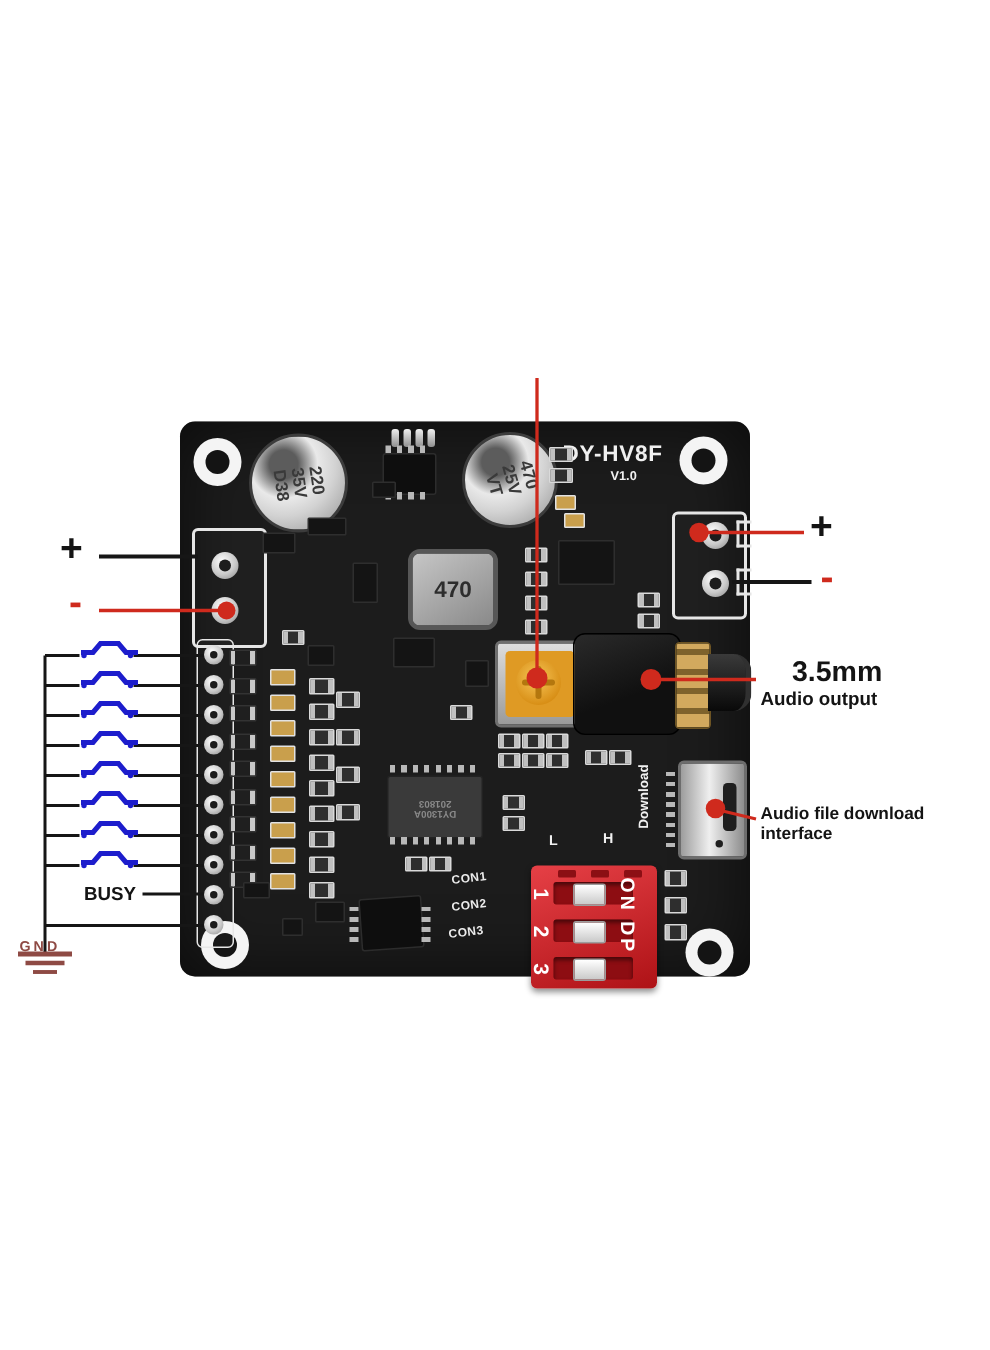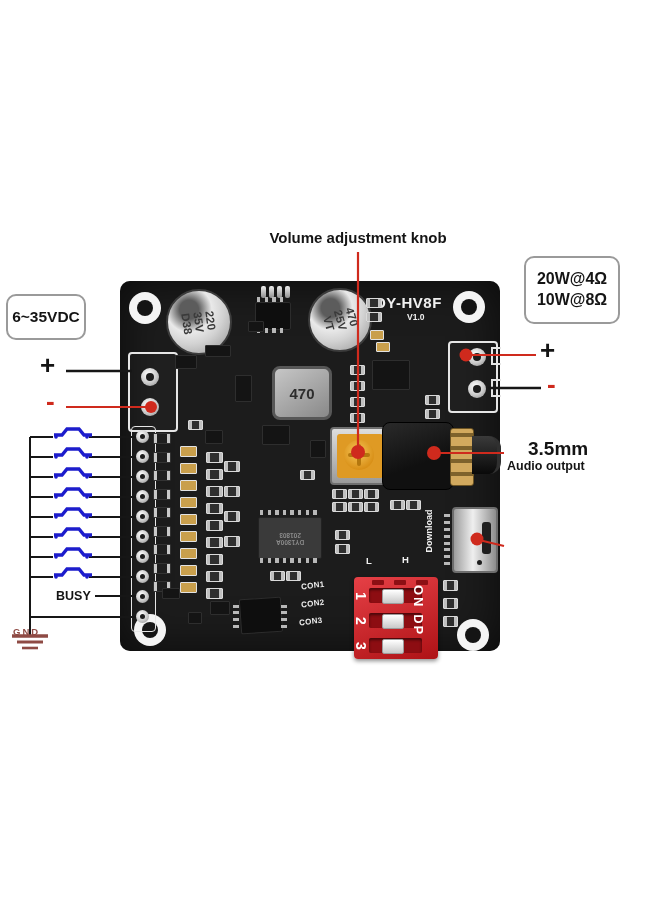--- a/index.html
+++ b/index.html
@@ -263,43 +263,36 @@
       <div class="deco tp" style="left: 150px; top: 290px; width: 13px; height: 8px;"></div>
       <div class="deco tp" style="left: 166px; top: 290px; width: 13px; height: 8px;"></div>
       <div class="deco td" style="left: 90px; top: 320px; width: 18px; height: 12px;"></div>
       <div class="deco td" style="left: 68px; top: 331px; width: 12px; height: 10px;"></div>
       <div class="deco td" style="left: 42px; top: 307px; width: 16px; height: 9px;"></div>
       <div class="deco tp" style="left: 323px; top: 299px; width: 13px; height: 9px;"></div>
       <div class="deco tp" style="left: 323px; top: 317px; width: 13px; height: 9px;"></div>
       <div class="deco tp" style="left: 323px; top: 335px; width: 13px; height: 9px;"></div>
     </div>
 
-  <div class="ann" style="left:250px;top:229px;width:216px;text-align:center;font-size:15px;">Volume adjustment knob</div>
-
-  <div class="callout-box" style="left:6px;top:294px;width:76px;height:42px;font-size:15.5px;">
-    <span>6~35VDC</span>
-  </div>
-
-  <div class="callout-box" style="left:524px;top:256px;width:92px;height:64px;font-size:16px;line-height:1.3;">
-    <span>20W@4Ω</span>
-    <span>10W@8Ω</span>
-  </div>
+
+
 
   <div class="sign" style="left:40px;top:352px;">+</div>
   <div class="sign neg" style="left:46px;top:388px;">-</div>
   <div class="sign" style="left:540px;top:337px;">+</div>
   <div class="sign neg" style="left:547px;top:371px;">-</div>
 
   <div class="ann" style="left:56px;top:589px;font-size:12.5px;">BUSY</div>
 
   <div class="ann" style="left:13px;top:626px;font-size:9.5px;letter-spacing:2px;color:var(--gnd-maroon);">GND</div>
 
   <div class="ann" style="left:528px;top:438px;font-size:19px;">3.5mm</div>
   <div class="ann" style="left:507px;top:459px;font-size:12.5px;">Audio output</div>
 
+  <div class="ann" style="left:507px;top:537px;width:152px;font-size:11.5px;white-space:normal;line-height:1.15;">Audio file download interface</div>
 
   <svg class="wires" width="660" height="900" viewBox="0 0 660 900">
 
     <g>
       <path class="rwire" d="M358 252 V449"></path>
       <circle class="rdot" cx="358" cy="452" r="7"></circle>
     </g>
 
     <g>
       <path class="wire thick" d="M66 371 H132"></path>

